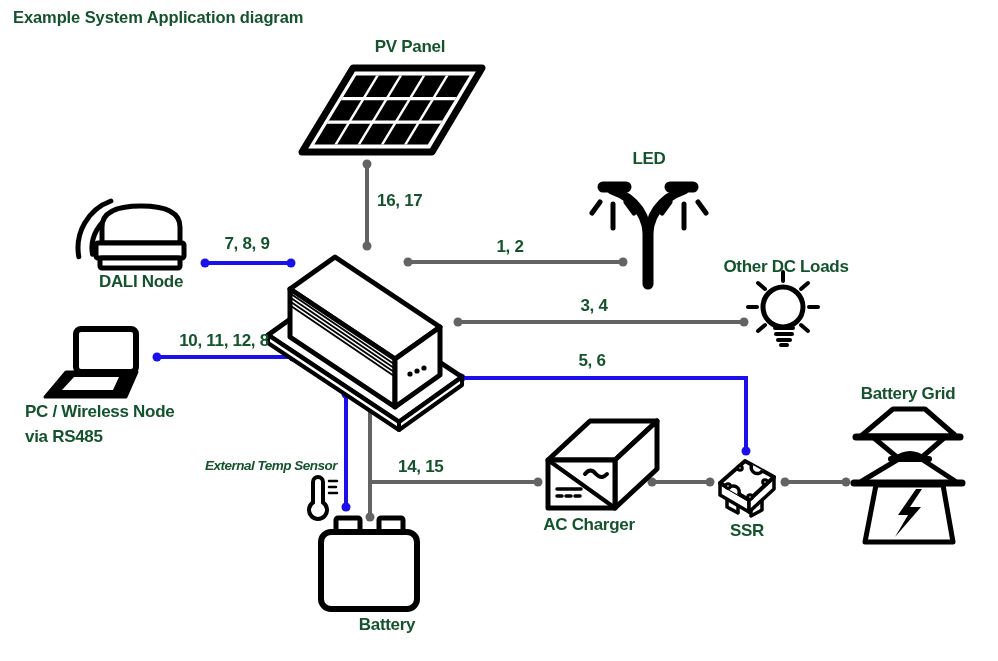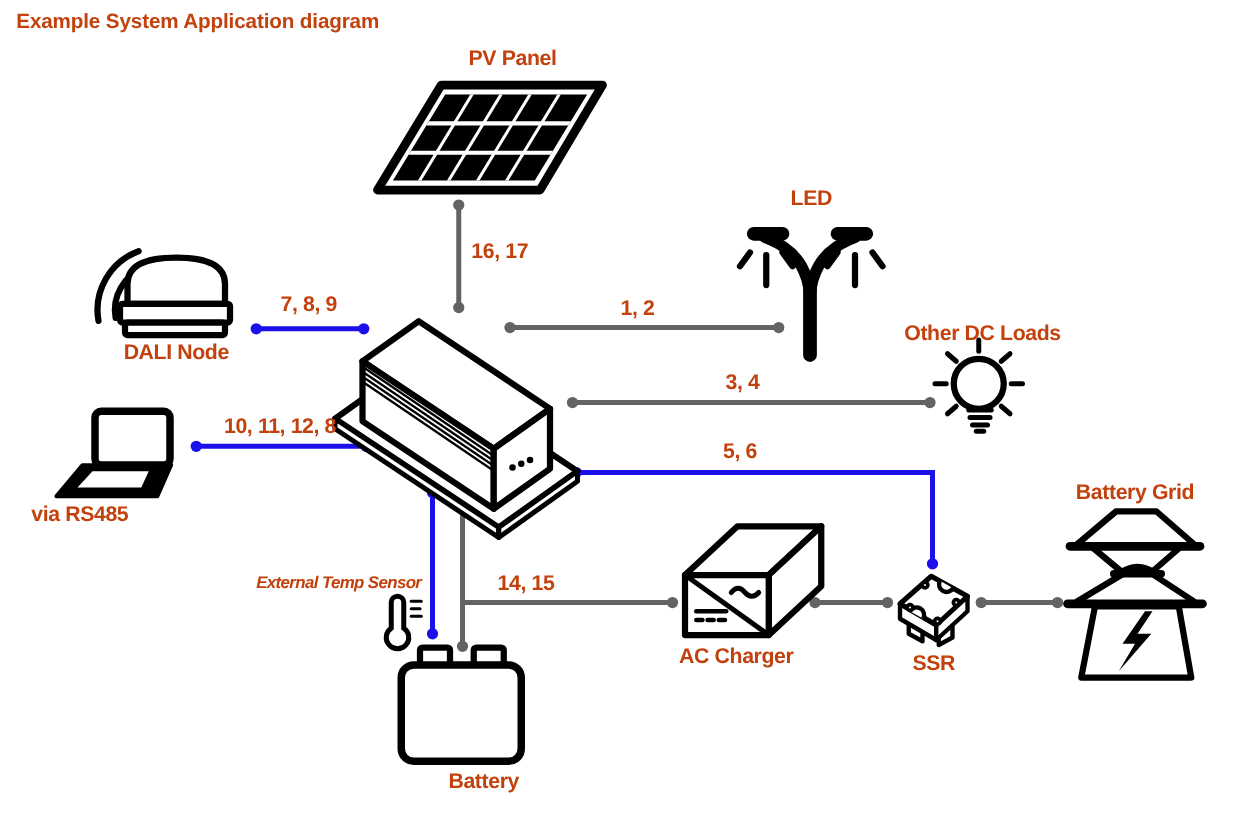--- a/index.html
+++ b/index.html
@@ -2,21 +2,21 @@
 <html style="--blue: #1b10ea; --gray: #636363; --black: #000000;"><head>
 <meta charset="utf-8">
 <style>
   html,body{margin:0;padding:0;background:#fff;}
   .stage{
     position:relative;width:998px;height:661px;background:#ffffff;
     font-family:"Liberation Sans",sans-serif;overflow:hidden;
   }
   .stage svg{position:absolute;left:0;top:0;}
   .lbl{
-    position:absolute;color:#c2410c;font-weight:700;font-size:17px;
+    position:absolute;color:#14532d;font-weight:700;font-size:17px;
     letter-spacing:-0.3px;white-space:nowrap;line-height:1.2;
   }
   .ctr{transform:translateX(-50%);}
   .title{font-size:16.5px;letter-spacing:-0.1px;}
   .small{font-size:13.5px;letter-spacing:-0.5px;font-style:italic;}
   .two-line div{line-height:25px;}
   
   .c-gray line,.c-gray path{stroke:var(--gray,#636363);stroke-width:4;fill:none;stroke-linecap:round;}
   .c-gray circle{fill:var(--gray,#636363);stroke:none;}
   .c-blue line,.c-blue path{stroke:var(--blue,#1b10ea);stroke-width:4;fill:none;stroke-linecap:round;}
@@ -231,20 +231,21 @@
   <div class="lbl ctr" style="left:141px;top:272px">DALI Node</div>
   <div class="lbl ctr" style="left:247px;top:234px">7, 8, 9</div>
 
   <div class="lbl ctr" style="left:786px;top:257px">Other DC Loads</div>
   <div class="lbl ctr" style="left:594px;top:296px">3, 4</div>
   <div class="lbl ctr" style="left:592px;top:351px">5, 6</div>
 
   <div class="lbl ctr" style="left:224px;top:331px">10, 11, 12, 8</div>
 
   <div class="lbl two-line" style="left:25px;top:399px">
+    <div>PC / Wireless Node</div>
     <div>via RS485</div>
   </div>
 
 
   <div class="lbl ctr" style="left:908px;top:384px">Battery Grid</div>
 
   <div class="lbl ctr small" style="left:271px;top:458px">External Temp Sensor</div>
   <div class="lbl" style="left:398px;top:457px">14, 15</div>
 
   <div class="lbl ctr" style="left:589px;top:515px">AC Charger</div>

